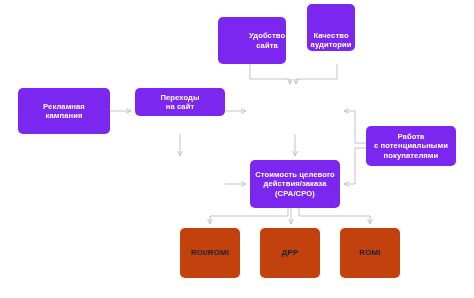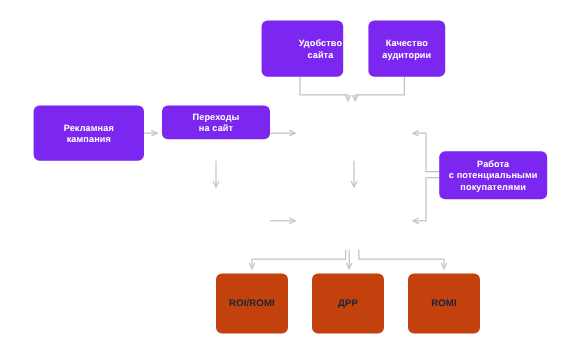--- a/index.html
+++ b/index.html
@@ -94,43 +94,48 @@
     <path d="M291,208 L291,224" marker-end="url(#arrow)"></path>
 
     <path d="M299,208 L299,216 L370,216 L370,224" marker-end="url(#arrow)"></path>
   </svg>
 
   <div class="node purple" style="left:218px;top:17px;width:68px;height:47px;padding-left:34px;">
     <span class="label">Удобство
 сайта</span>
   </div>
 
-  <div class="node purple" style="left:307px;top:17px;width:64px;height:47px;">
+  <div class="node purple" style="left:307px;top:4px;width:48px;height:47px;align-items:flex-end;">
     <span class="label">Качество
 аудитории</span>
   </div>
 
-  <div class="node purple" style="left:28px;top:88px;width:92px;height:46px;">
+  <div class="node purple" style="left:18px;top:88px;width:92px;height:46px;">
     <span class="label">Рекламная
 кампания</span>
   </div>
 
   <div class="node purple" style="left:135px;top:88px;width:90px;height:28px;">
     <span class="label">Переходы
 на сайт</span>
   </div>
 
 
   <div class="node purple" style="left:366px;top:126px;width:90px;height:40px;">
     <span class="label">Работа
 с потенциальными
 покупателями</span>
   </div>
 
 
+  <div class="node purple" style="left:250px;top:160px;width:90px;height:48px;">
+    <span class="label">Стоимость целевого
+действия/заказа
+(CPA/CPO)</span>
+  </div>
 
   <div class="node green" style="left:180px;top:228px;width:60px;height:50px;">
     <span class="label">ROI/ROMI</span>
   </div>
 
   <div class="node green" style="left:260px;top:228px;width:60px;height:50px;">
     <span class="label">ДРР</span>
   </div>
 
   <div class="node green" style="left:340px;top:228px;width:60px;height:50px;">

